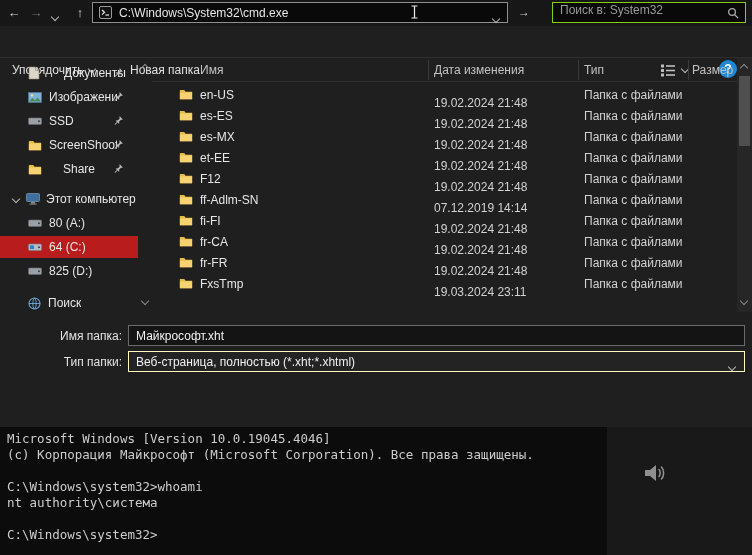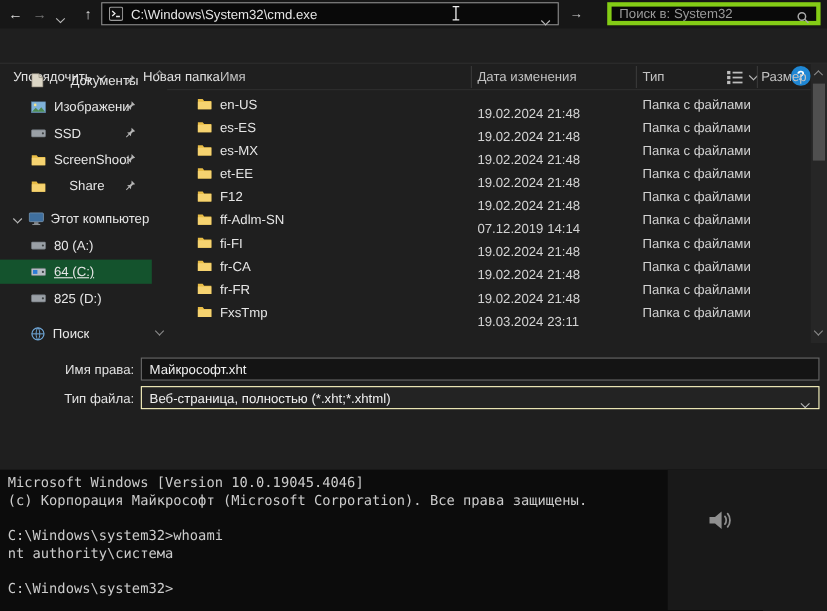--- a/index.html
+++ b/index.html
@@ -10,27 +10,27 @@
   
   .chev{display:inline-block;width:5px;height:5px;border-right:1.5px solid #b9b9b9;border-bottom:1.5px solid #b9b9b9;}
   .chev-d{transform:rotate(45deg);}
   .chev-u{transform:rotate(-135deg);}
   .chev-dim{border-color:#8a8a8a;}
   
   .topbar{left:0;top:0;width:752px;height:26px;background:#171717;}
   .navbtn{top:2px;width:20px;height:21px;color:#d9d9d9;font-size:13px;line-height:21px;text-align:center;}
   .addrbar{left:92px;top:2px;width:416px;height:21px;background:#090909;border:1px solid #8f8f8f;box-sizing:border-box;display:flex;align-items:center;}
   .gobtn{left:512px;top:2px;width:24px;height:21px;color:#cfcfcf;text-align:center;line-height:21px;}
-  .searchbox{left:552px;top:2px;width:194px;height:21px;background:#090909;border:4px solid #84cc16;box-sizing:border-box;display:flex;align-items:flex-end;color:#9a9a9a;}
+  .searchbox{left:552px;top:2px;width:194px;height:21px;background:#090909;border:1px solid #84cc16;box-sizing:border-box;display:flex;align-items:flex-start;color:#9a9a9a;}
   
   .toolbar{left:0;top:26px;width:752px;height:32px;background:#1f1f1f;border-bottom:1px solid #2e2e2e;box-sizing:border-box;}
   .tbtn{top:35px;height:18px;color:#e0e0e0;display:flex;align-items:center;gap:6px;}
   
   .side-item{left:0;width:138px;height:22px;display:flex;align-items:center;}
-  .side-item.sel{background:#14532d;text-decoration:underline;}
+  .side-item.sel{background:#b91c1c;}
   .s-label{white-space:nowrap;overflow:hidden;max-width:68px;display:inline-block;}
   .s-label.wide{max-width:92px;}
   .s-pin{position:absolute;right:14px;top:5px;}
   
   .hdr{color:#c2c2c2;}
   .vline{width:1px;background:#3a3a3a;}
   .row{left:152px;width:585px;height:21px;display:flex;align-items:center;}
   .c-name{position:absolute;left:48px;white-space:nowrap;}
   .c-date{position:absolute;left:282px;color:#d2d2d2;white-space:nowrap;margin-top:16px;}
   .c-type{position:absolute;left:432px;color:#d2d2d2;white-space:nowrap;}
@@ -331,25 +331,25 @@
     <span class="c-type">Папка с файлами</span>
   </div>
 
   <div class="abs scroll" style="left:737px;top:58px;width:15px;height:254px">
     <span class="chev chev-u chev-dim abs" style="left:4px;top:7px"></span>
     <div class="abs thumb" style="left:2px;top:18px;width:11px;height:70px"></div>
     <span class="chev chev-d chev-dim abs" style="left:4px;top:240px"></span>
   </div>
 
   <div class="abs" style="left:0;top:313px;width:752px;height:77px">
-    <span class="abs flabel" style="left:20px;top:16px">Имя права:</span>
+    <span class="abs flabel" style="left:20px;top:16px">Имя папка:</span>
     <div class="abs finput" style="top:12px">
       <span>Майкрософт.xht</span>
     </div>
-    <span class="abs flabel" style="left:20px;top:42px">Тип файла:</span>
+    <span class="abs flabel" style="left:20px;top:42px">Тип папки:</span>
     <div class="abs finput fselect" style="top:38px">
       <span>Веб-страница, полностью (*.xht;*.xhtml)</span>
       <span class="abs" style="right:9px;top:7px"><span class="chev chev-d"></span></span>
     </div>
   </div>
 
 
   <div class="abs console">
     <div class="abs" style="left:607px;top:0;width:145px;height:128px;background:#191919"></div>
     <div class="cline" style="top:4px">Microsoft Windows [Version 10.0.19045.4046]</div>

